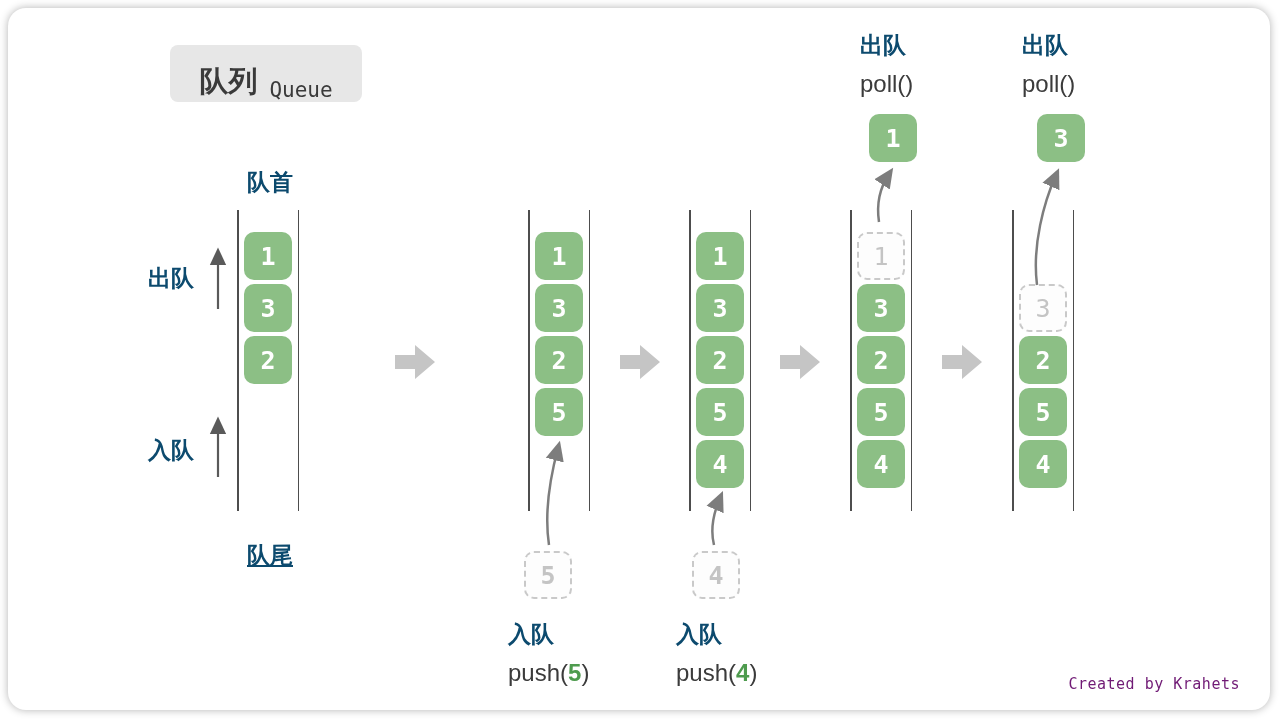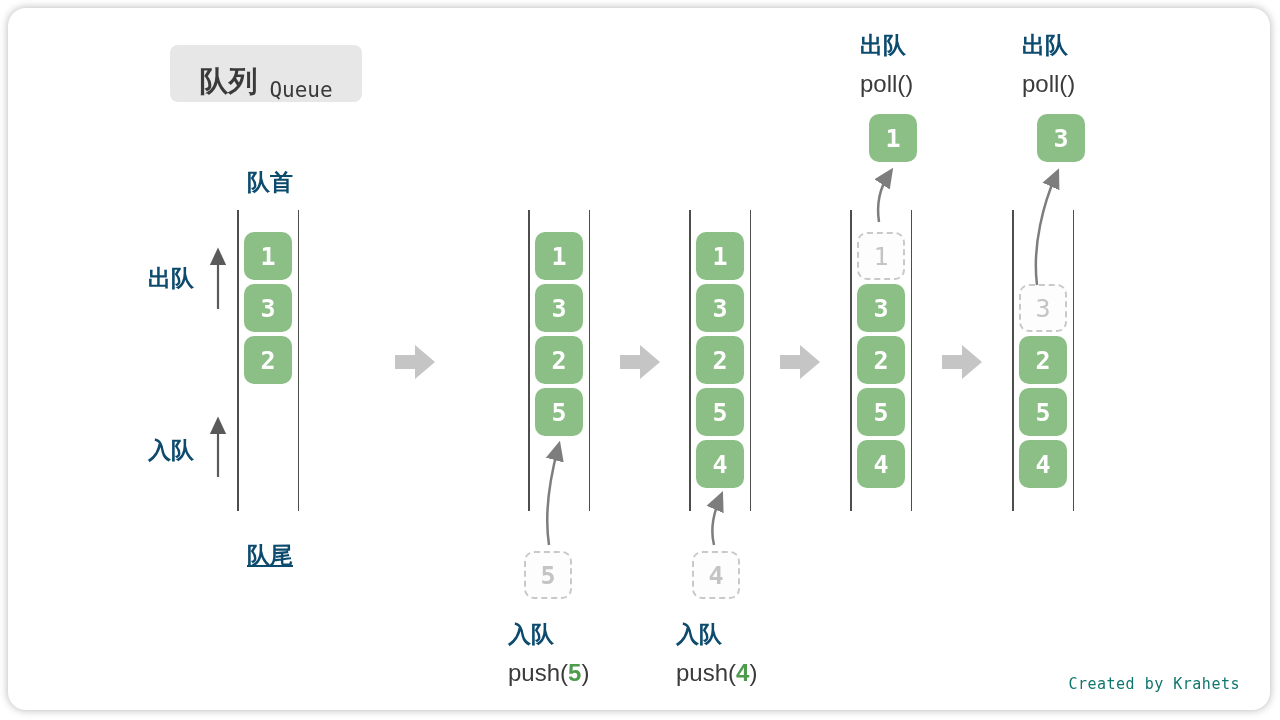--- a/index.html
+++ b/index.html
@@ -58,21 +58,21 @@
   .op{position:absolute;display:flex;flex-direction:column;gap:9px;white-space:nowrap;}
   .op .code{
     font-family:Liberation Sans, sans-serif;
     font-size:24px;color:#3b3b3b;font-weight:normal;
   }
   .op .code .arg{color:#4e9b4e;font-weight:bold;}
 
   .watermark{
     position:absolute;top:675px;right:40px;
     font-family:"DejaVu Sans Mono","Liberation Mono",monospace;
-    font-size:15px;color:#0f766e;letter-spacing:.5px;
+    font-size:15px;color:#701a75;letter-spacing:.5px;
   }
 
   svg.overlay{position:absolute;left:0;top:0;pointer-events:none;}
 </style>
 </head>
 <body>
 
 <div class="card"></div>
 
 <div class="badge">

